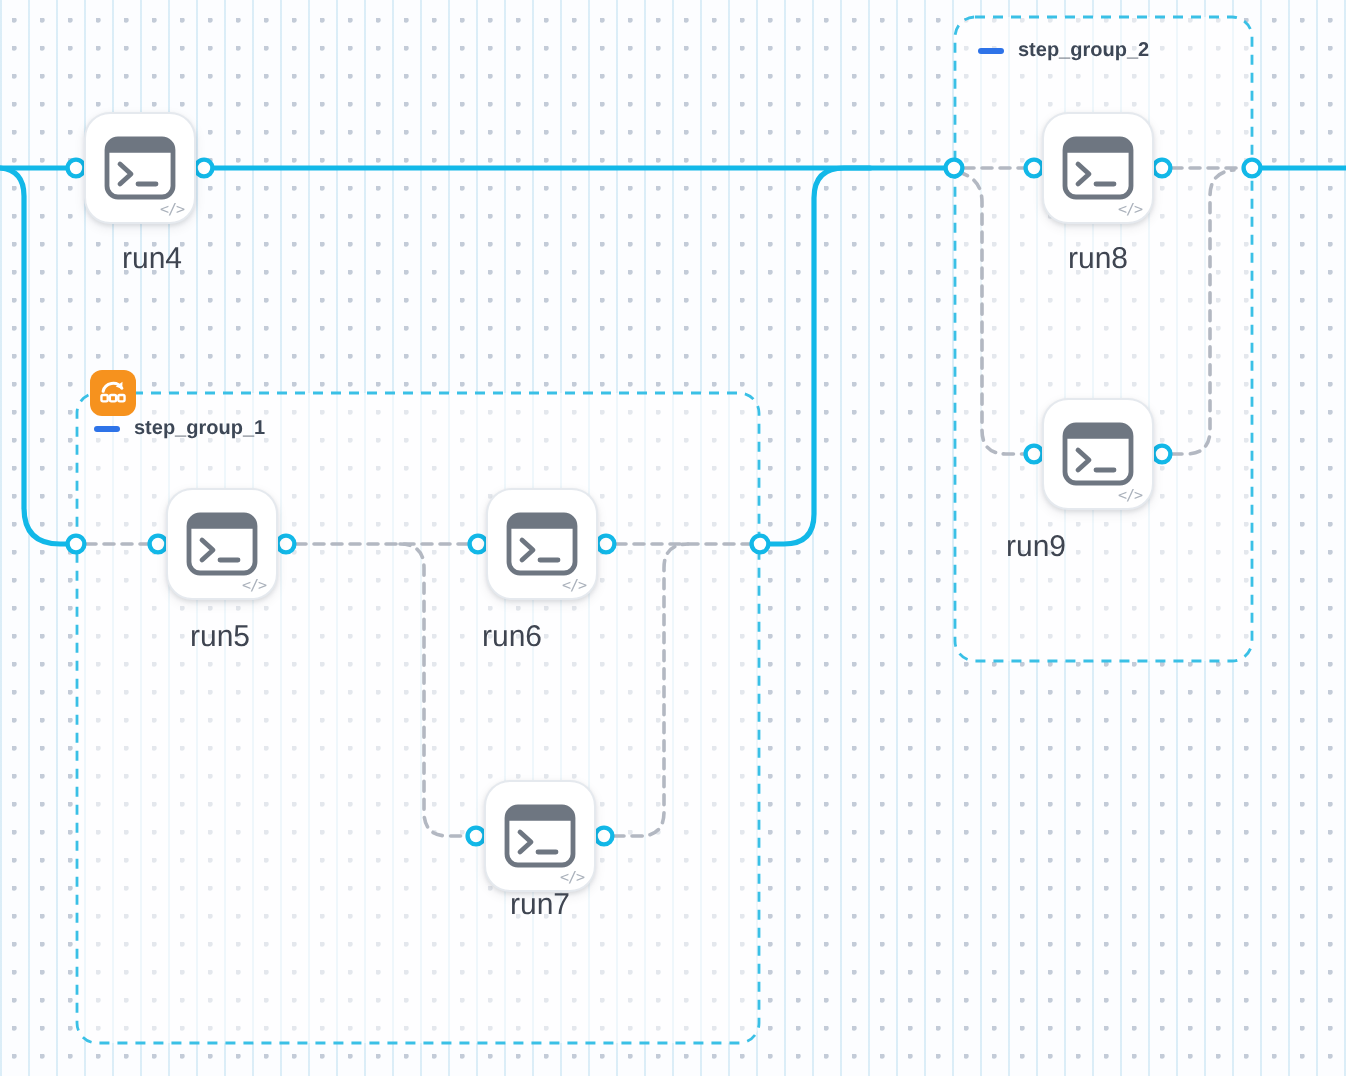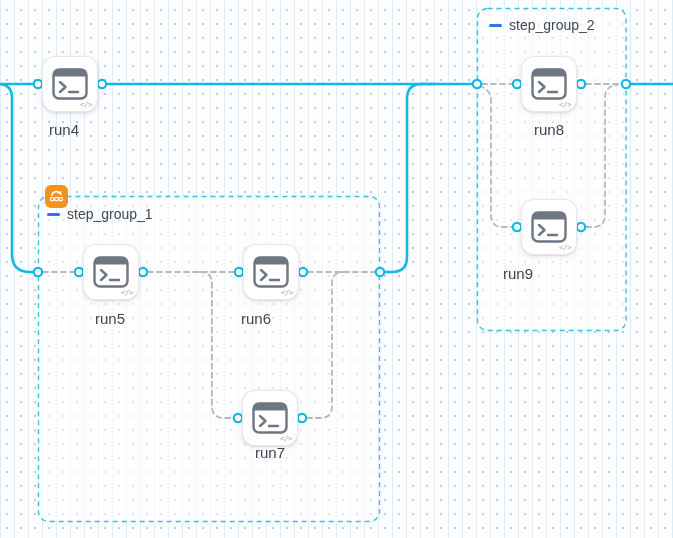--- a/index.html
+++ b/index.html
@@ -30,21 +30,21 @@
   }
   .node-label{
     position:absolute;z-index:3;transform:translateX(-50%);
     font-size:15px;font-weight:500;color:#3f4551;white-space:nowrap;
   }
   .group-header{
     position:absolute;z-index:3;display:flex;align-items:center;gap:7px;height:16px;
   }
   .collapse-btn{display:flex;align-items:center;justify-content:center;width:14px;height:14px;cursor:pointer;}
   .collapse-dash{width:13px;height:3px;border-radius:2px;background:#2e73e8;}
-  .group-label{font-size:14px;font-weight:400;color:#3d4756;white-space:nowrap;}
+  .group-label{font-size:10px;font-weight:700;color:#3d4756;white-space:nowrap;}
   .loop-badge{
     position:absolute;left:45px;top:185px;width:23px;height:23px;
     background:#f6921e;border-radius:6px;z-index:4;
     display:flex;align-items:center;justify-content:center;
   }
 </style>
 </head>
 <body>
 
 <div class="canvas">
@@ -119,21 +119,21 @@
 
   <div class="node" style="left:42px;top:56px;">
     <svg width="36" height="32" viewBox="0 0 36 32">
       <rect x="1.5" y="1.5" width="33" height="29" rx="5.5" fill="#fff" stroke="#6e7681" stroke-width="2.4"></rect>
       <path d="M1.5 8.4 V7 a5.5 5.5 0 0 1 5.5 -5.5 h22 a5.5 5.5 0 0 1 5.5 5.5 v1.4 z" fill="#6e7681"></path>
       <polyline points="8,14 13.5,19 8,24" fill="none" stroke="#6e7681" stroke-width="2.4" stroke-linecap="round" stroke-linejoin="round"></polyline>
       <line x1="17" y1="24" x2="26" y2="24" stroke="#6e7681" stroke-width="2.4" stroke-linecap="round"></line>
     </svg>
     <span class="code-badge">&lt;/&gt;</span>
   </div>
-  <div class="node-label" style="left:64px;top:121px;">run4</div>
+  <div class="node-label" style="left:76px;top:121px;">run4</div>
 
   <div class="node" style="left:83px;top:244px;">
     <svg width="36" height="32" viewBox="0 0 36 32">
       <rect x="1.5" y="1.5" width="33" height="29" rx="5.5" fill="#fff" stroke="#6e7681" stroke-width="2.4"></rect>
       <path d="M1.5 8.4 V7 a5.5 5.5 0 0 1 5.5 -5.5 h22 a5.5 5.5 0 0 1 5.5 5.5 v1.4 z" fill="#6e7681"></path>
       <polyline points="8,14 13.5,19 8,24" fill="none" stroke="#6e7681" stroke-width="2.4" stroke-linecap="round" stroke-linejoin="round"></polyline>
       <line x1="17" y1="24" x2="26" y2="24" stroke="#6e7681" stroke-width="2.4" stroke-linecap="round"></line>
     </svg>
     <span class="code-badge">&lt;/&gt;</span>
   </div>

